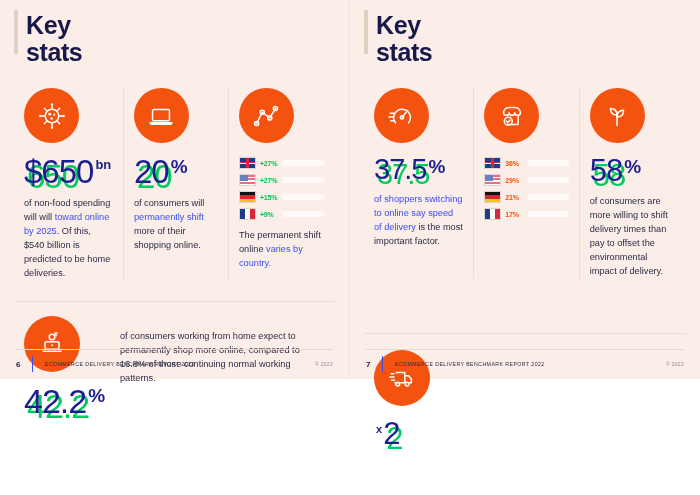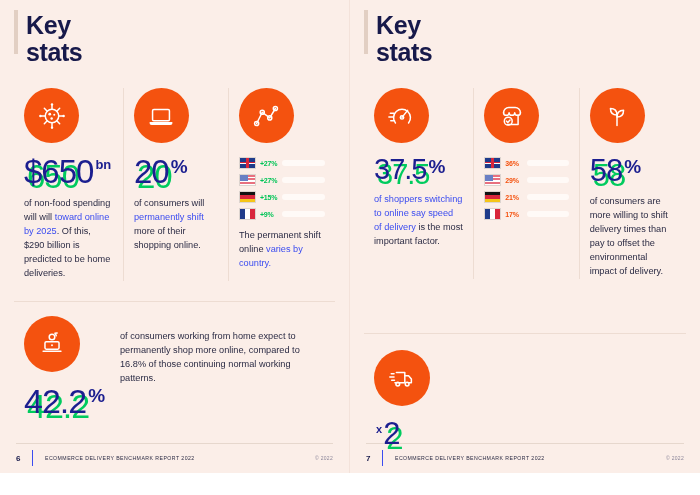--- a/index.html
+++ b/index.html
@@ -5,21 +5,21 @@
   * { box-sizing: border-box; margin: 0; padding: 0; }
   html, body {
     width: 700px; height: 495px;
     font-family: "Liberation Sans", sans-serif;
     background: #ffffff;
     overflow: hidden;
   }
   .spread { display: flex; width: 700px; height: 495px; }
   .page {
     position: relative;
-    width: 350px; height: 473px;
+    width: 350px; height: 379px;
     background: #fbeee8;
     padding: 0;
   }
   .page-left { border-right: 1px solid #f3e2da; }
 
   
   .header { position: relative; padding: 12px 0 0 26px; }
   .accent-bar {
     position: absolute; left: 14px; top: 10px;
     width: 4px; height: 44px; background: #e2cfc3;
@@ -198,21 +198,21 @@
           </svg>
         </div>
         <div class="stat-row">
           <span class="duotone d-650">
             <span class="under" aria-hidden="true">650</span>
             <span class="over"><span>$</span><span>650</span></span>
           </span>
           <span class="unit unit-sm">bn</span>
         </div>
         <p class="body-text">
-          <span>of non-food spending will will </span><span class="hl">toward online by 2025</span><span>. Of this, $290 billion is predicted to be home deliveries.</span>
+          <span>of non-food spending will will </span><span class="hl">toward online by 2025</span><span>. Of this, $540 billion is predicted to be home deliveries.</span>
         </p>
       </div>
 
       <div class="col col-b">
         <div class="icon-circle">
           <svg width="30" height="30" viewBox="0 0 32 32" fill="none" stroke="#fff" stroke-width="1.6" stroke-linejoin="round">
             <rect x="7" y="9" width="18" height="12" rx="1.4"></rect>
             <path d="M4.5 23.2h23a1.6 1.6 0 0 1-1.6 1.6H6.1a1.6 1.6 0 0 1-1.6-1.6Z"></path>
           </svg>
         </div>

